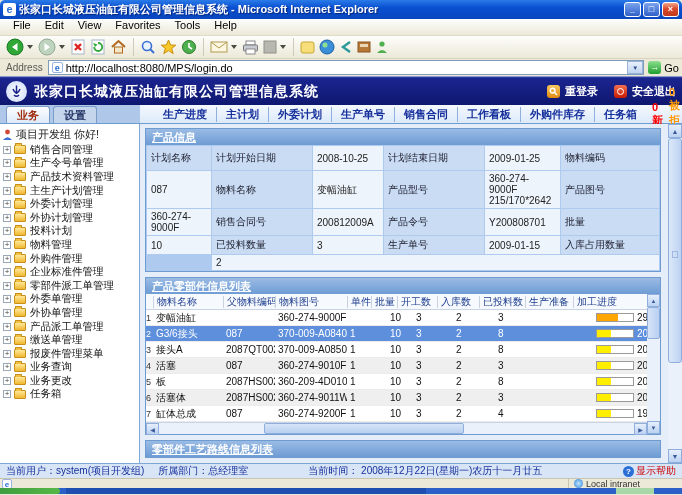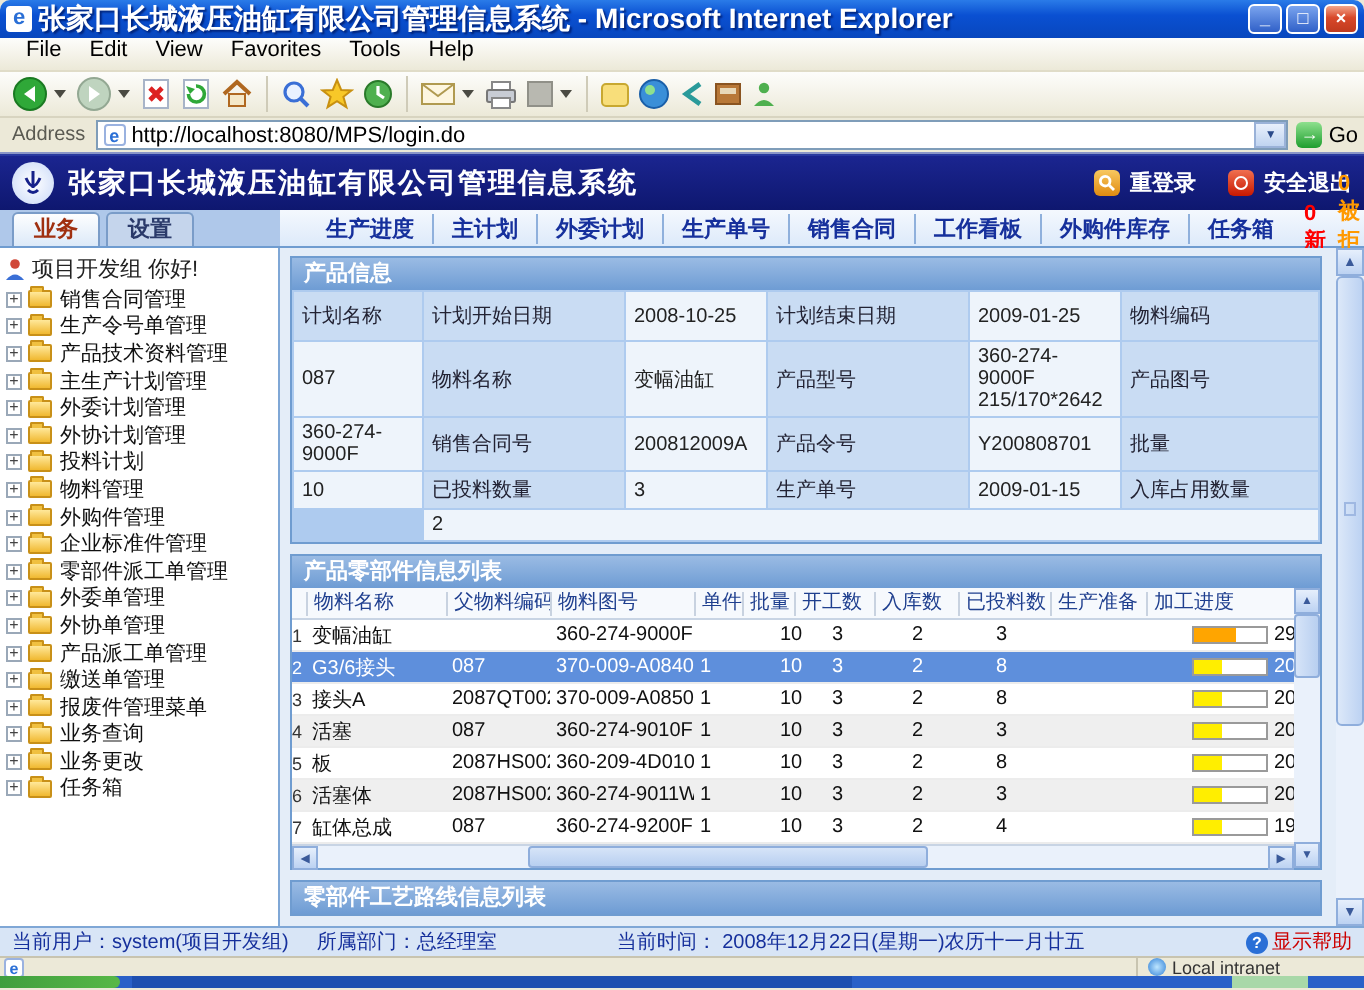--- a/index.html
+++ b/index.html
@@ -4,21 +4,21 @@
 <style>
   *{margin:0;padding:0;box-sizing:border-box;font-family:"Liberation Sans",sans-serif;}
   html,body{width:682px;height:495px;overflow:hidden;background:#ECE9D8;}
   .window{width:682px;height:495px;display:flex;flex-direction:column;overflow:hidden;}
 
   
   .titlebar{height:19px;background:linear-gradient(#2A7BE8,#0A50D2 40%,#0847BE);border-radius:5px 5px 0 0;
     display:flex;align-items:center;padding:0 3px;flex:none;}
   .ie-ico{width:13px;height:13px;background:#fff;border-radius:2px;color:#2A6FD6;font-weight:bold;
     font-size:11px;line-height:12px;text-align:center;margin-right:3px;flex:none;}
-  .title-text{color:#fff;font-size:14px;font-weight:bold;text-shadow:1px 1px 1px #00237A;
+  .title-text{color:#fff;font-size:11px;font-weight:bold;text-shadow:1px 1px 1px #00237A;
     white-space:nowrap;overflow:hidden;flex:1;}
   .winbtn{width:17px;height:15px;margin-left:2px;border-radius:3px;border:1px solid #fff;
     background:linear-gradient(#7AA4EE,#3060C8);color:#fff;font-size:9px;font-weight:bold;
     text-align:center;line-height:13px;flex:none;}
   .winbtn.close{background:linear-gradient(#F2A58B,#D8482A 45%,#C03A1E);}
 
   
   .menubar{height:17px;background:linear-gradient(#FDFDFB,#ECE9D8);display:flex;
     padding-left:6px;flex:none;border-bottom:1px solid #E0DCC8;}
   .menuitem{font-size:11px;color:#000;padding:0 7px;}
@@ -81,21 +81,21 @@
     line-height:6px;text-align:center;margin-right:3px;flex:none;}
   .folder{width:12px;height:9px;background:linear-gradient(#FFE89A,#F0B830);border:1px solid #C89018;
     border-radius:1px;position:relative;margin-right:4px;flex:none;}
   .folder::before{content:"";position:absolute;top:-3px;left:0;width:5px;height:2px;
     background:#F0C040;border:1px solid #C89018;border-bottom:none;border-radius:1px 1px 0 0;}
   .treelabel{font-size:10.5px;color:#111;}
 
   .contentcol{width:528px;background:#E4EDF8;overflow:hidden;flex:none;padding:4px 0 0 5px;}
   .panel{width:516px;border:1px solid #6F9CD0;background:#fff;margin-bottom:5px;}
   .panelhdr{height:16px;background:linear-gradient(#9ABBE4,#6E9CD4);color:#fff;font-size:11px;
-    font-weight:bold;line-height:16px;padding-left:6px;}
+    font-weight:bold;line-height:16px;padding-left:6px;text-decoration:underline;}
 
   
   .igrid{display:grid;grid-template-columns:64px 100px 70px 100px 75px 1fr;background:#AECBEF;gap:1px;padding:1px;}
   .icell{background:#EEF4FB;font-size:10px;color:#222;padding:2px 4px;display:flex;align-items:center;}
   .icell.lab{background:#C9DCF3;color:#223;}
   .icell.tall{min-height:24px;}
   .icell.span5{grid-column:2 / 7;}
 
   
   .dtable{position:relative;}

